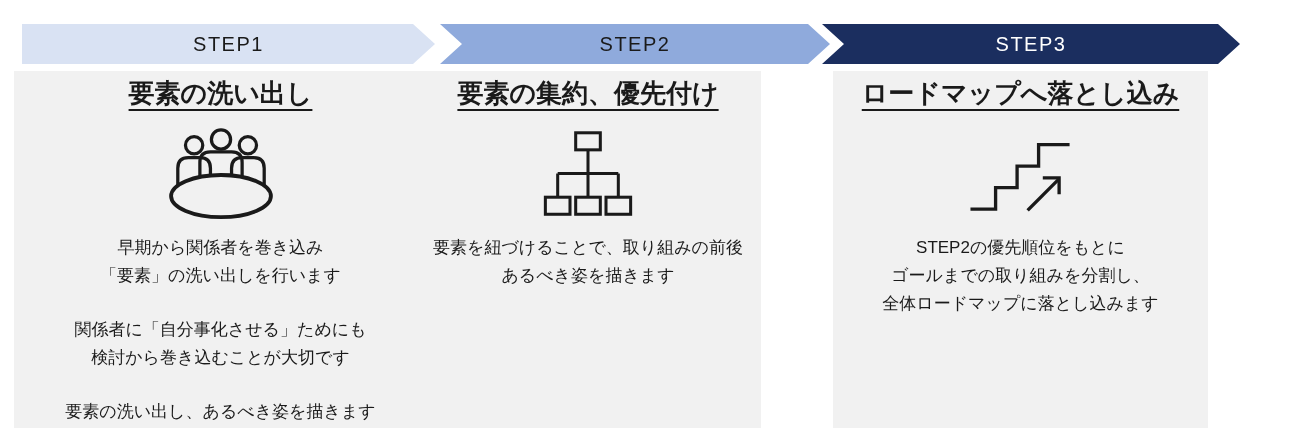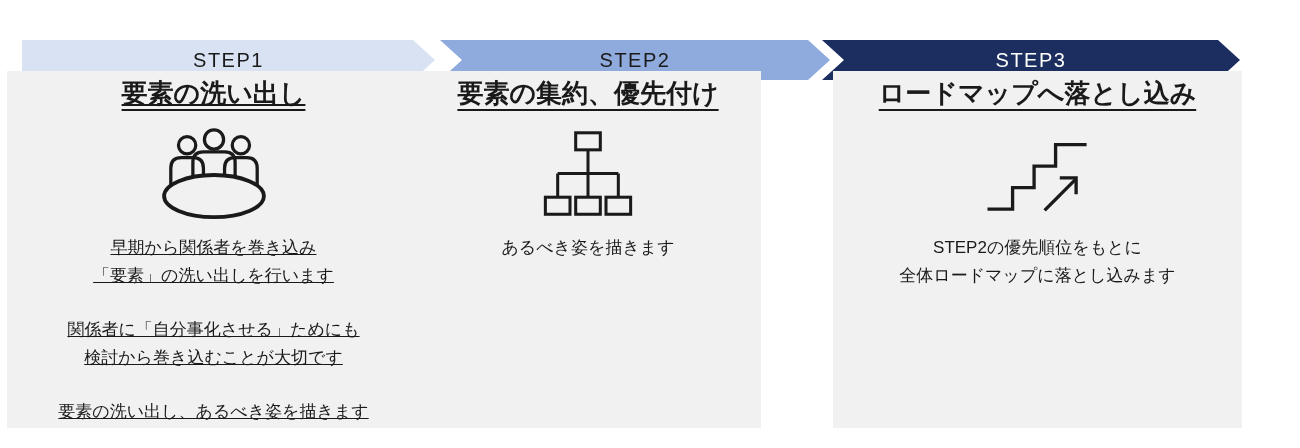--- a/index.html
+++ b/index.html
@@ -2,21 +2,21 @@
 <html style="--step1-banner: #d9e2f3; --step2-banner: #8faadc; --step3-banner: #1b2e5f; --panel-bg: #f1f1f1; --text: #1a1a1a; --banner-text-dark: #1a1a1a; --banner-text-light: #ffffff; --icon-stroke: #1a1a1a;"><head>
 <meta charset="utf-8">
 <style>
   html,body{margin:0;padding:0;}
   body{
     width:1300px;height:448px;position:relative;background:#ffffff;
     font-family:"Liberation Sans","DejaVu Sans",sans-serif;
     color:var(--text,#1a1a1a);overflow:hidden;
   }
   .banner{
-    position:absolute;top:40px;height:40px;
+    position:absolute;top:24px;height:40px;
     display:flex;align-items:center;justify-content:center;
     font-size:20px;letter-spacing:1.5px;
   }
   .banner .lbl{white-space:nowrap;}
   #banner-1{
     left:22px;width:413px;background:var(--step1-banner,#d9e2f3);
     clip-path:polygon(0 0,calc(100% - 22px) 0,100% 50%,calc(100% - 22px) 100%,0 100%);
     color:var(--banner-text-dark,#1a1a1a);
   }
   #banner-2{
@@ -28,23 +28,23 @@
   #banner-3{
     left:822px;width:418px;background:var(--step3-banner,#1b2e5f);
     clip-path:polygon(0 0,calc(100% - 22px) 0,100% 50%,calc(100% - 22px) 100%,0 100%,22px 50%);
     color:var(--banner-text-light,#ffffff);
     text-align:right;
   }
   .panel{
     position:absolute;top:71px;height:357px;background:var(--panel-bg,#f1f1f1);
     display:flex;flex-direction:column;align-items:center;text-align:center;
   }
-  #panel-1{left:7px;width:413px;text-decoration:underline;}
+  #panel-1{left:14px;width:413px;}
   #panel-2{left:415px;width:346px;}
-  #panel-3{left:833px;width:409px;}
+  #panel-3{left:833px;width:375px;}
   .title{
     margin-top:5px;font-size:26px;font-weight:600;white-space:nowrap;
     text-decoration:underline;text-decoration-thickness:2px;text-underline-offset:7px;
   }
   .icon-box{
     height:100px;margin-top:13px;display:flex;align-items:center;justify-content:center;
   }
   .icon-box svg{display:block;}
   .body{
     margin-top:10px;font-size:17px;line-height:28px;padding:0 6px;
@@ -103,33 +103,35 @@
       <line x1="28" y1="47" x2="92" y2="47"></line>
       <line x1="28" y1="47" x2="28" y2="72"></line>
       <line x1="92" y1="47" x2="92" y2="72"></line>
       <rect x="15" y="72" width="26" height="18"></rect>
       <rect x="47" y="72" width="26" height="18"></rect>
       <rect x="79" y="72" width="26" height="18"></rect>
     </svg>
   </div>
   <div class="body">
     <div class="para">
+      <div class="line">要素を紐づけることで、取り組みの前後</div>
       <div class="line">あるべき姿を描きます</div>
     </div>
   </div>
 </div>
 
 <div class="panel" id="panel-3">
   <div class="title">ロードマップへ落とし込み</div>
   <div class="icon-box">
     <svg width="112" height="86" viewBox="0 0 110 88" fill="none" stroke="#1a1a1a" stroke-width="3.4" stroke-linecap="square" stroke-linejoin="miter">
       <path d="M5,80 H29 V58 H51 V36 H73 V14 H103"></path>
       <line x1="63" y1="80" x2="92" y2="51"></line>
       <path d="M79,48 H94 V63"></path>
     </svg>
   </div>
   <div class="body">
     <div class="para">
       <div class="line">STEP2の優先順位をもとに</div>
+      <div class="line">ゴールまでの取り組みを分割し、</div>
       <div class="line">全体ロードマップに落とし込みます</div>
     </div>
   </div>
 </div>
 
 </body></html>

